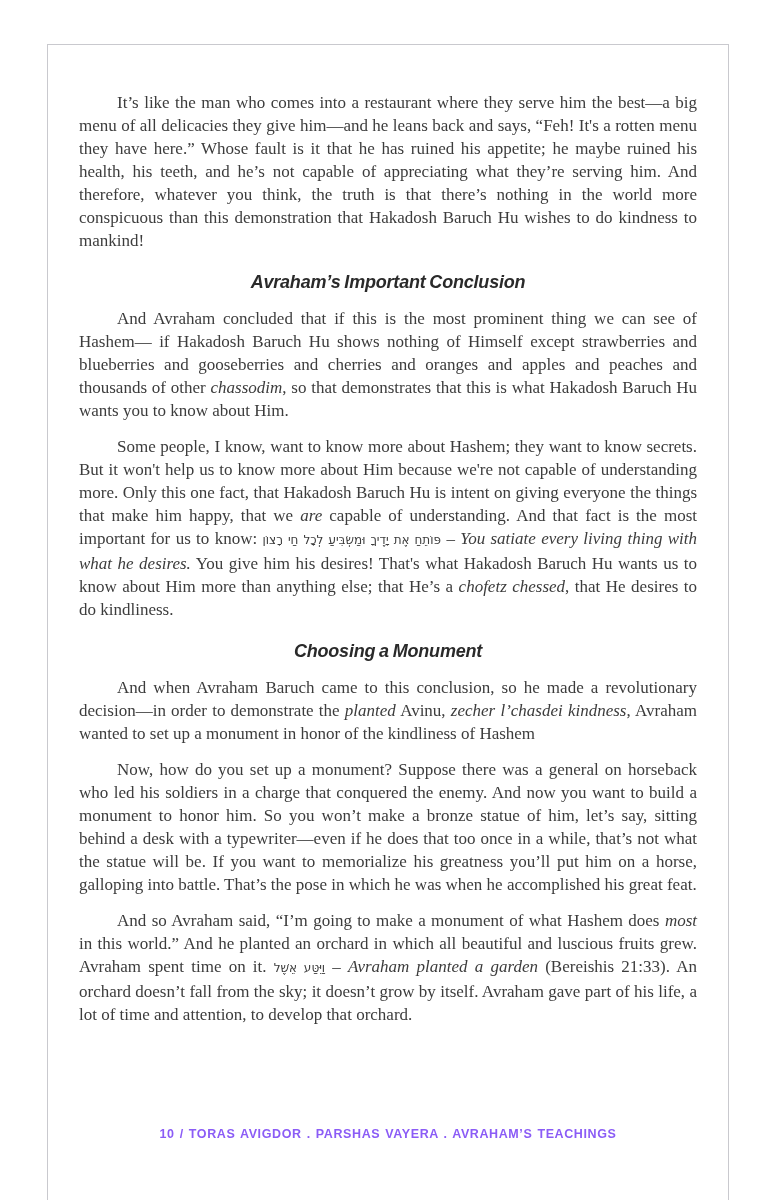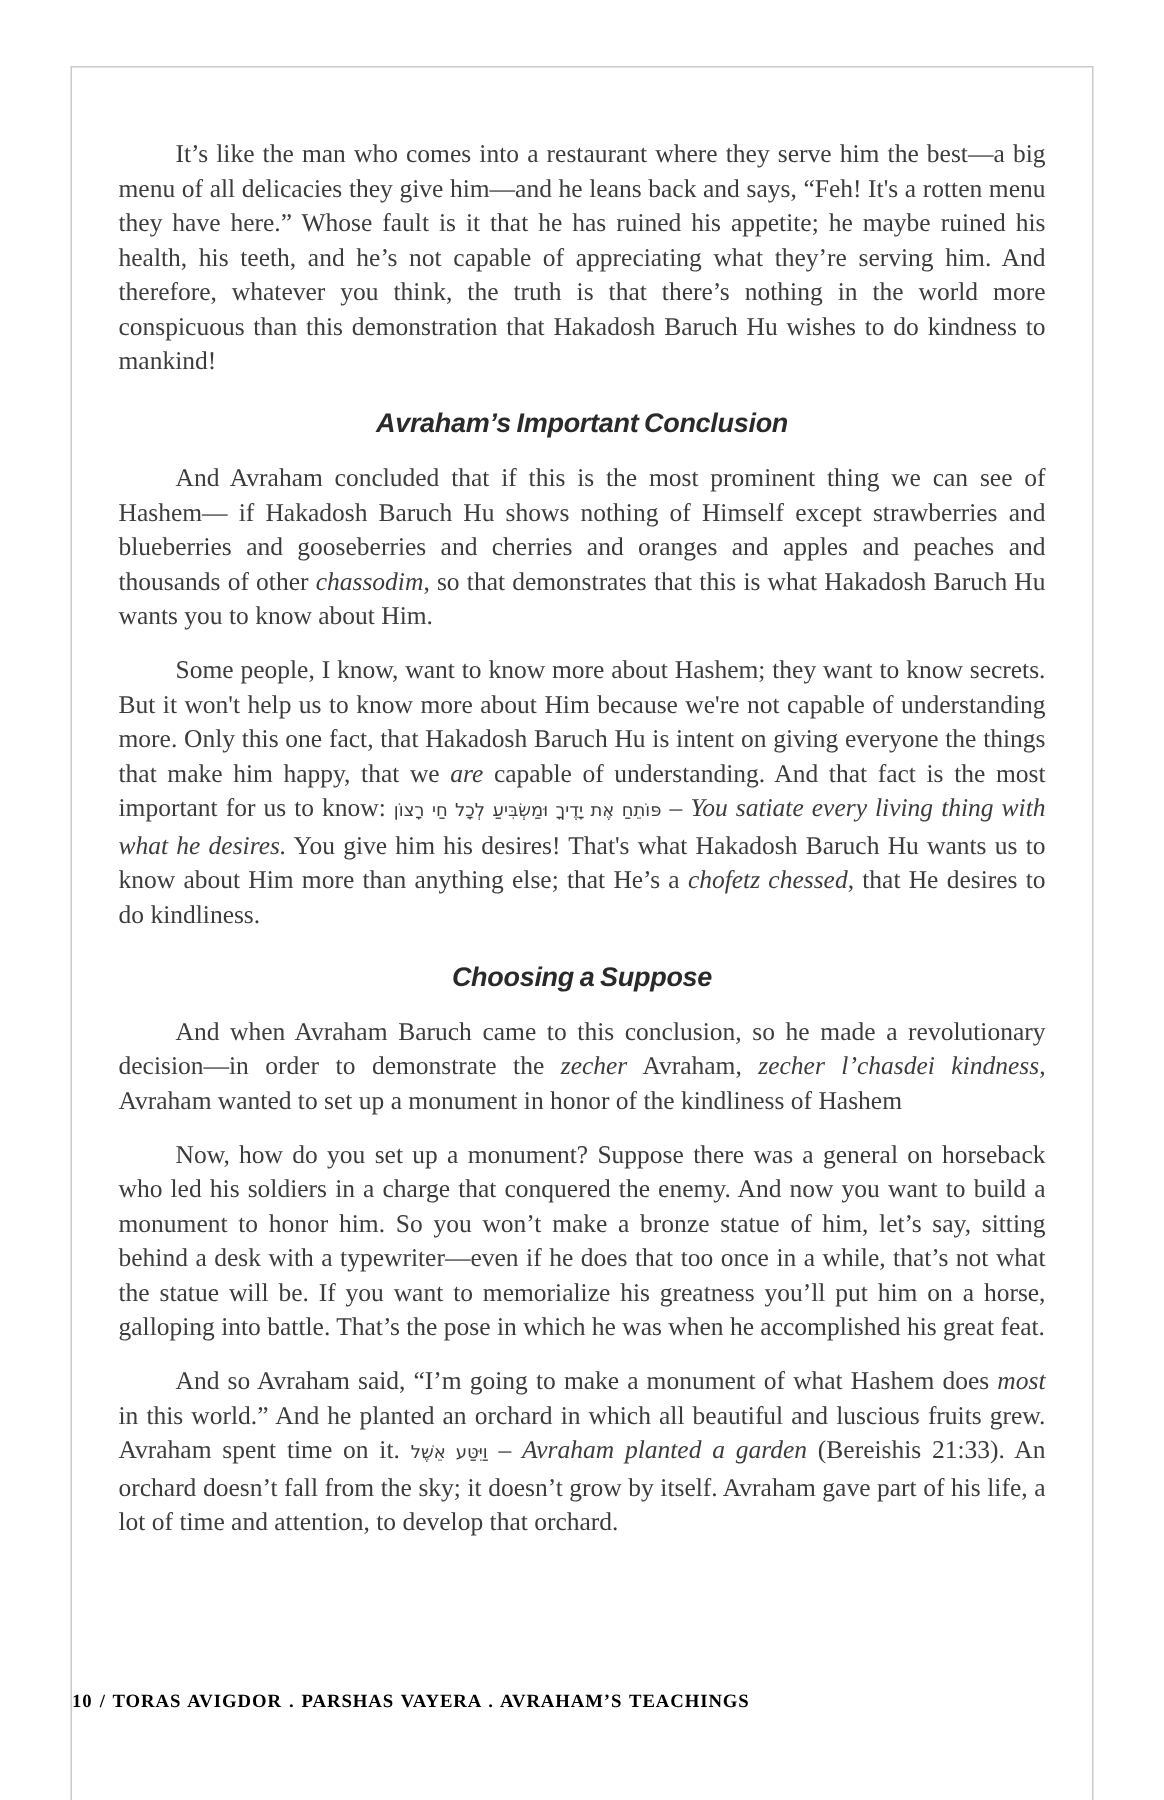--- a/index.html
+++ b/index.html
@@ -42,37 +42,37 @@
   .it { font-style: italic; }
   .he {
     font-family: "DejaVu Sans", sans-serif;
     font-size: 12px;
     unicode-bidi: isolate;
   }
   .footer {
     position: absolute;
     left: 0; top: 1082px;
     width: 100%;
-    text-align: left;
-    font-family: Liberation Serif, serif;
+    text-align: center;
+    font-family: Liberation Sans, sans-serif;
     font-weight: bold;
     font-size: 12.5px;
     letter-spacing: 0.6px;
     word-spacing: 1px;
-    color: #000000;
+    color: #8b5cf6;
   }
 </style>
 </head>
 <body>
 
 <div class="page-frame">
   <div class="content">
       <p class="para"><span>It’s like the man who comes into a restaurant where they serve him the best—a big menu of all delicacies they give him—and he leans back and says, “Feh! It's a rotten menu they have here.” Whose fault is it that he has ruined his appetite; he maybe ruined his health, his teeth, and he’s not capable of appreciating what they’re serving him. And therefore, whatever you think, the truth is that there’s nothing in the world more conspicuous than this demonstration that Hakadosh Baruch Hu wishes to do kindness to mankind!</span></p>
       <h2 class="heading">Avraham’s Important Conclusion</h2>
       <p class="para"><span>And Avraham concluded that if this is the most prominent thing we can see of Hashem— if Hakadosh Baruch Hu shows nothing of Himself except strawberries and blueberries and gooseberries and cherries and oranges and apples and peaches and thousands of other </span><span class="it">chassodim</span><span>, so that demonstrates that this is what Hakadosh Baruch Hu wants you to know about Him.</span></p>
       <p class="para"><span>Some people, I know, want to know more about Hashem; they want to know secrets. But it won't help us to know more about Him because we're not capable of understanding more. Only this one fact, that Hakadosh Baruch Hu is intent on giving everyone the things that make him happy, that we </span><span class="it">are</span><span> capable of understanding. And that fact is the most important for us to know: </span><span class="he" dir="rtl">פּוֹתֵחַ אֶת יָדֶיךָ וּמַשְׂבִּיעַ לְכָל חַי רָצוֹן</span><span> – </span><span class="it">You satiate every living thing with what he desires.</span><span> You give him his desires! That's what Hakadosh Baruch Hu wants us to know about Him more than anything else; that He’s a </span><span class="it">chofetz chessed</span><span>, that He desires to do kindliness.</span></p>
-      <h2 class="heading">Choosing a Suppose</h2>
-      <p class="para"><span>And when Avraham Baruch came to this conclusion, so he made a revolutionary decision—in order to demonstrate the </span><span class="it">zecher</span><span> Avraham, </span><span class="it">zecher l’chasdei kindness</span><span>, Avraham wanted to set up a monument in honor of the kindliness of Hashem</span></p>
+      <h2 class="heading">Choosing a Monument</h2>
+      <p class="para"><span>And when Avraham Baruch came to this conclusion, so he made a revolutionary decision—in order to demonstrate the </span><span class="it">planted</span><span> Avinu, </span><span class="it">zecher l’chasdei kindness</span><span>, Avraham wanted to set up a monument in honor of the kindliness of Hashem</span></p>
       <p class="para"><span>Now, how do you set up a monument? Suppose there was a general on horseback who led his soldiers in a charge that conquered the enemy. And now you want to build a monument to honor him. So you won’t make a bronze statue of him, let’s say, sitting behind a desk with a typewriter—even if he does that too once in a while, that’s not what the statue will be. If you want to memorialize his greatness you’ll put him on a horse, galloping into battle. That’s the pose in which he was when he accomplished his great feat.</span></p>
       <p class="para"><span>And so Avraham said, “I’m going to make a monument of what Hashem does </span><span class="it">most</span><span> in this world.” And he planted an orchard in which all beautiful and luscious fruits grew. Avraham spent time on it. </span><span class="he" dir="rtl">וַיִּטַּע אֵשֶׁל</span><span> – </span><span class="it">Avraham planted a garden</span><span> (Bereishis 21:33). An orchard doesn’t fall from the sky; it doesn’t grow by itself. Avraham gave part of his life, a lot of time and attention, to develop that orchard.</span></p>
     </div>
   <div class="footer">10 / TORAS AVIGDOR . PARSHAS VAYERA . AVRAHAM’S TEACHINGS</div>
 </div>
 
 </body></html>

